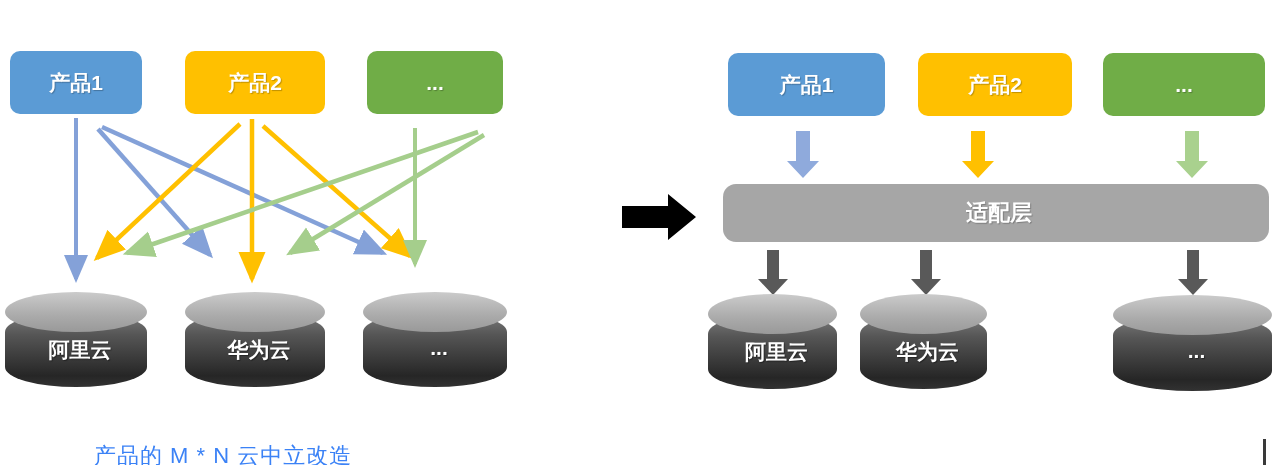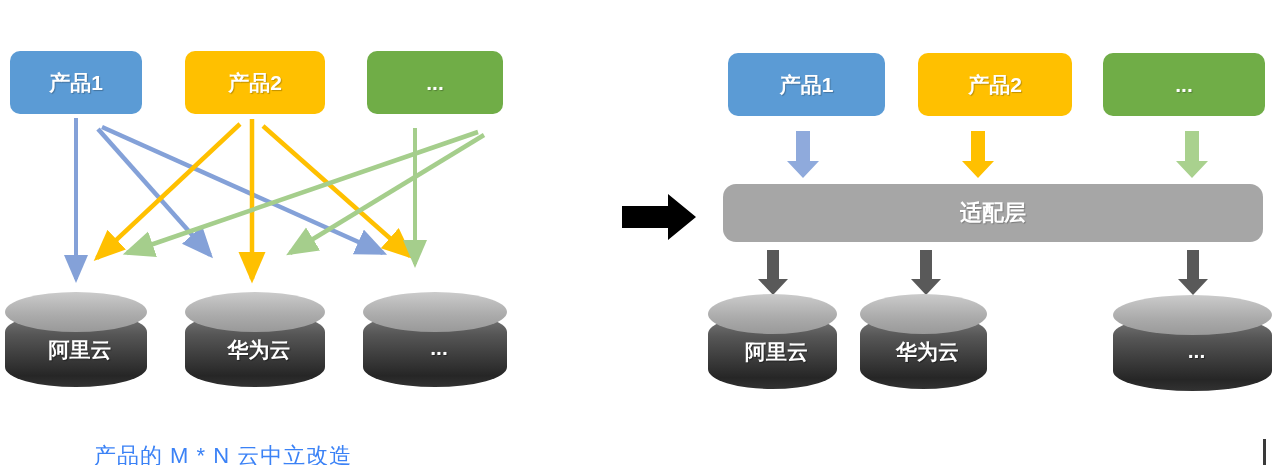--- a/index.html
+++ b/index.html
@@ -13,20 +13,21 @@
     position:absolute;height:63px;border-radius:10px;
     display:flex;align-items:center;justify-content:center;
     color:#fff;font-weight:bold;font-size:21px;
     text-shadow:1px 1px 1px rgba(0,0,0,.25);
   }
   .adapter{
     position:absolute;background:#A6A6A6;border-radius:13px;
     display:flex;align-items:center;justify-content:center;
     color:#fff;font-weight:bold;font-size:22px;
     text-shadow:1px 1px 1px rgba(0,0,0,.25);
+    padding-left:6px;
   }
   .cylinder{position:absolute;}
   .cyl-body{
     position:absolute;left:0;right:0;top:20px;bottom:0;
     background:linear-gradient(180deg,#7d7d7d 0%,#565656 30%,#262626 85%,#323232 100%);
     border-radius:50% / 20px;
   }
   .cyl-top{
     position:absolute;left:0;right:0;top:0;height:40px;border-radius:50%;
     background:linear-gradient(180deg,#cbcbcb 0%,#aaaaaa 60%,#999999 100%);

